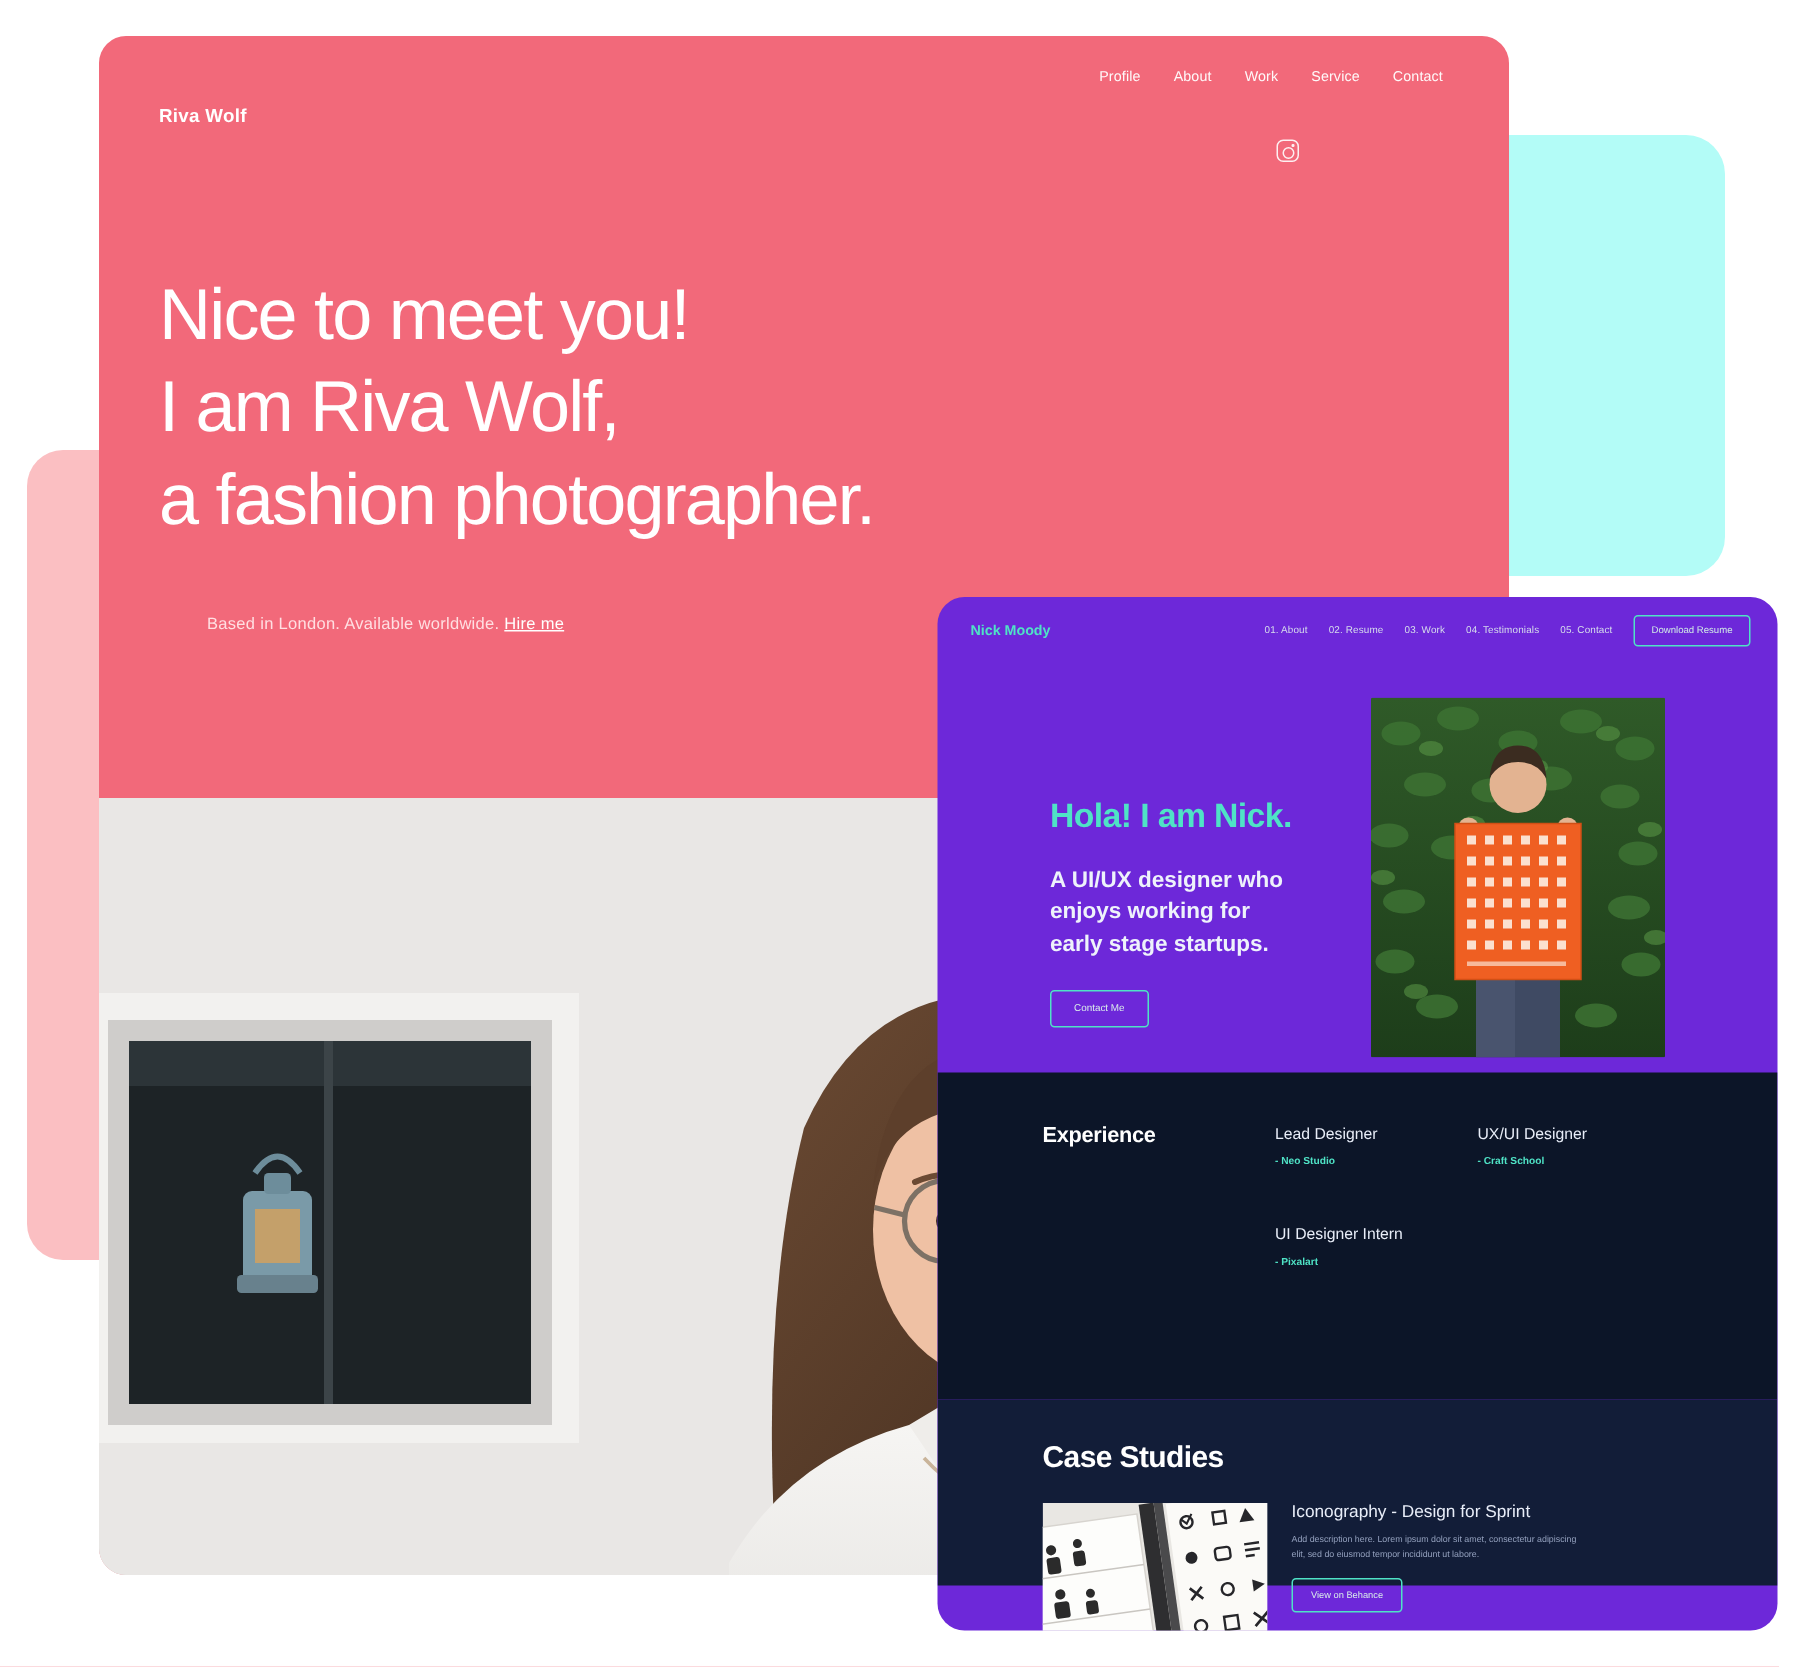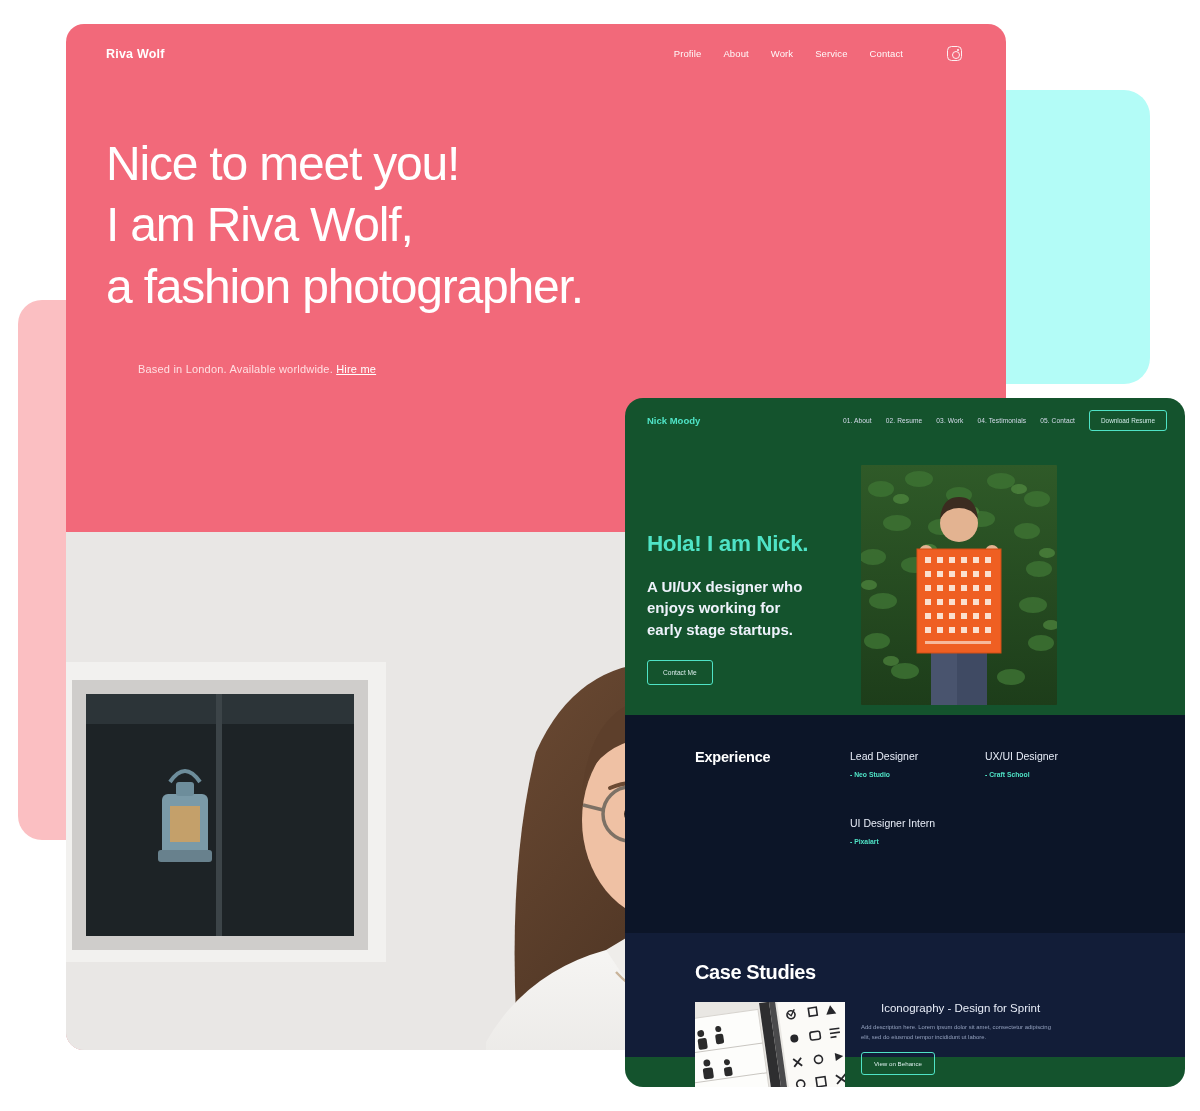--- a/index.html
+++ b/index.html
@@ -38,21 +38,21 @@
   }
   .pink-nav {
     display: flex; align-items: center; justify-content: space-between;
     padding: 22px 44px 0 40px;
   }
   .pink-logo {
     color: #ffffff; font-size: 12.5px; font-weight: bold;
     letter-spacing: .2px;
     text-align: right;
   }
-  .pink-nav-right { display: flex; align-items: center; gap: 22px; }
+  .pink-nav-right { display: flex; align-items: center; gap: 36px; flex-direction: column; }
   .pink-nav-links { display: flex; align-items: center; gap: 22px; }
   .pink-nav-links a {
     color: #ffffff; font-size: 9.5px; text-decoration: none;
     letter-spacing: .1px; opacity: .96;
   }
   .ig-icon {
     width: 15px; height: 15px; margin-left: 22px;
     border: 1.3px solid #ffffff; border-radius: 4.5px;
     position: relative; opacity: .9;
   }
@@ -89,42 +89,42 @@
     position: absolute; left: 0; top: 508px;
     width: 940px; height: 518px;
     overflow: hidden;
   }
   .pink-photo svg { display: block; width: 100%; height: 100%; }
 
   
   .card-dark {
     position: absolute; left: 625px; top: 398px;
     width: 560px; height: 689px;
-    background: #14532d;
+    background: #6d28d9;
     border-radius: 18px;
     overflow: hidden;
   }
   .dark-nav {
     display: flex; align-items: center; justify-content: space-between;
     padding: 12px 18px 0 22px;
   }
   .dark-logo { color: #4fe3c6; font-size: 9.5px; font-weight: bold; }
   .dark-nav-right { display: flex; align-items: center; gap: 14px; }
   .dark-nav-links { display: flex; align-items: center; gap: 14px; }
   .dark-nav-links a {
     color: #d6dcec; font-size: 6.6px; text-decoration: none; letter-spacing: .1px;
   }
   .btn-resume {
     border: 1px solid #4fe3c6; border-radius: 3px;
     color: #cfe9e6; font-size: 6.4px;
     padding: 6px 11px; background: transparent;
     white-space: nowrap;
   }
 
-  .dark-hero { display: flex; padding: 34px 22px 0 22px; gap: 18px; }
+  .dark-hero { display: flex; padding: 34px 22px 0 22px; gap: 18px; justify-content: center; }
   .dark-hero-text { width: 196px; padding-top: 66px; }
   .dark-hero-text h2 {
     color: #4fe3c6; font-size: 22.5px; font-weight: bold; letter-spacing: -.4px;
   }
   .dark-hero-text p {
     margin-top: 19px;
     color: #eef2fb; font-size: 15px; font-weight: bold;
     line-height: 1.42; white-space: pre-line;
   }
   .btn-contact {
@@ -165,21 +165,21 @@
     width: 560px; height: 124px;
     background: #121d38;
     padding: 28px 22px 0 70px;
   }
   .cases h3 {
     color: #ffffff; font-size: 20px; font-weight: bold; letter-spacing: -.4px;
   }
   .case-item { display: flex; gap: 16px; margin-top: 18px; }
   .case-thumb { width: 150px; height: 86px; overflow: hidden; flex: none; }
   .case-thumb svg { display: block; width: 100%; height: 100%; }
-  .case-title { color: #e8edf8; font-size: 11.5px; margin-left: 20px; }
+  .case-title { color: #e8edf8; font-size: 11.5px; }
   .case-desc {
     margin-top: 8px; color: #93a0bd; font-size: 5.9px; line-height: 1.7;
     max-width: 196px;
   }
   .btn-behance {
     display: inline-block; margin-top: 10px;
     border: 1px solid #4fe3c6; border-radius: 3px;
     color: #d9ecea; font-size: 6.2px;
     padding: 7px 12px; background: transparent;
   }

